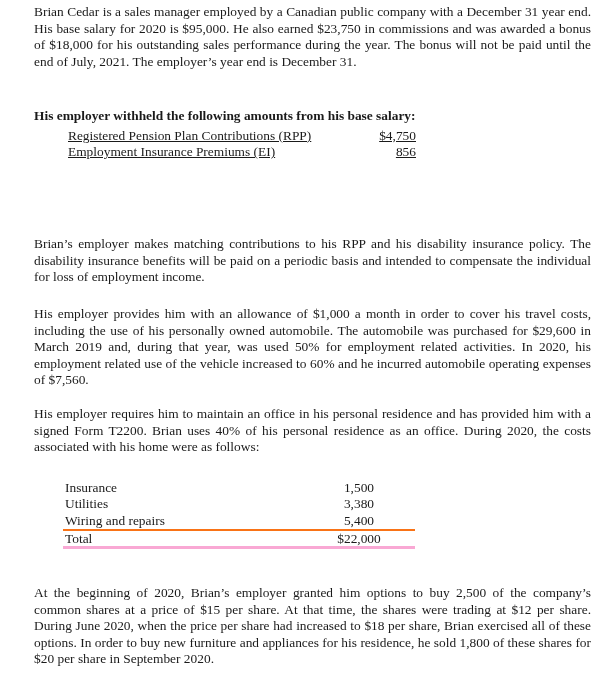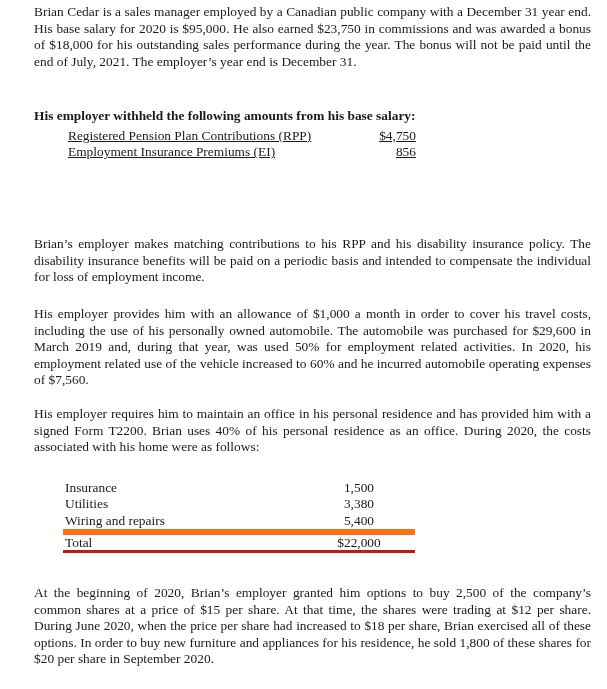--- a/index.html
+++ b/index.html
@@ -13,22 +13,22 @@
   .para {
     position: absolute; left: 34px; width: 557px;
     text-align: justify; margin: 0;
   }
   .t1 { position: absolute; left: 68px; top: 128px; width: 348px; border-collapse: collapse; }
   .t1 td { padding: 0; height: 16.4px; line-height: 16.4px; white-space: nowrap; text-decoration: underline; }
   .t1 td.val { text-align: right; }
   .t2 { position: absolute; left: 63px; top: 480px; width: 352px; border-collapse: collapse; }
   .t2 td { padding: 0 0 0 2px; height: 16.4px; line-height: 16.4px; white-space: nowrap; }
   .t2 td.val { text-align: center; padding-right: 2px; }
-  .t2 tr.last td { border-bottom: 6px solid #f97316; }
-  .t2 tr.total td { border-bottom: 3px solid #b91c1c; line-height: 15px; height: 15px; }
+  .t2 tr.last td { border-bottom: 2px solid #f97316; }
+  .t2 tr.total td { border-bottom: 3px solid #f9a8d4; line-height: 15px; height: 15px; }
 </style>
 </head>
 <body>
 
 <p class="para" style="top:4px;">Brian Cedar is a sales manager employed by a Canadian public company with a December 31 year end. His base salary for 2020 is $95,000. He also earned $23,750 in commissions and was awarded a bonus of $18,000 for his outstanding sales performance during the year. The bonus will not be paid until the end of July, 2021. The employer’s year end is December 31.</p>
 
 <p class="para" style="top:108px;font-weight:bold;">His employer withheld the following amounts from his base salary:</p>
 
 <table class="t1">
   <tbody>

